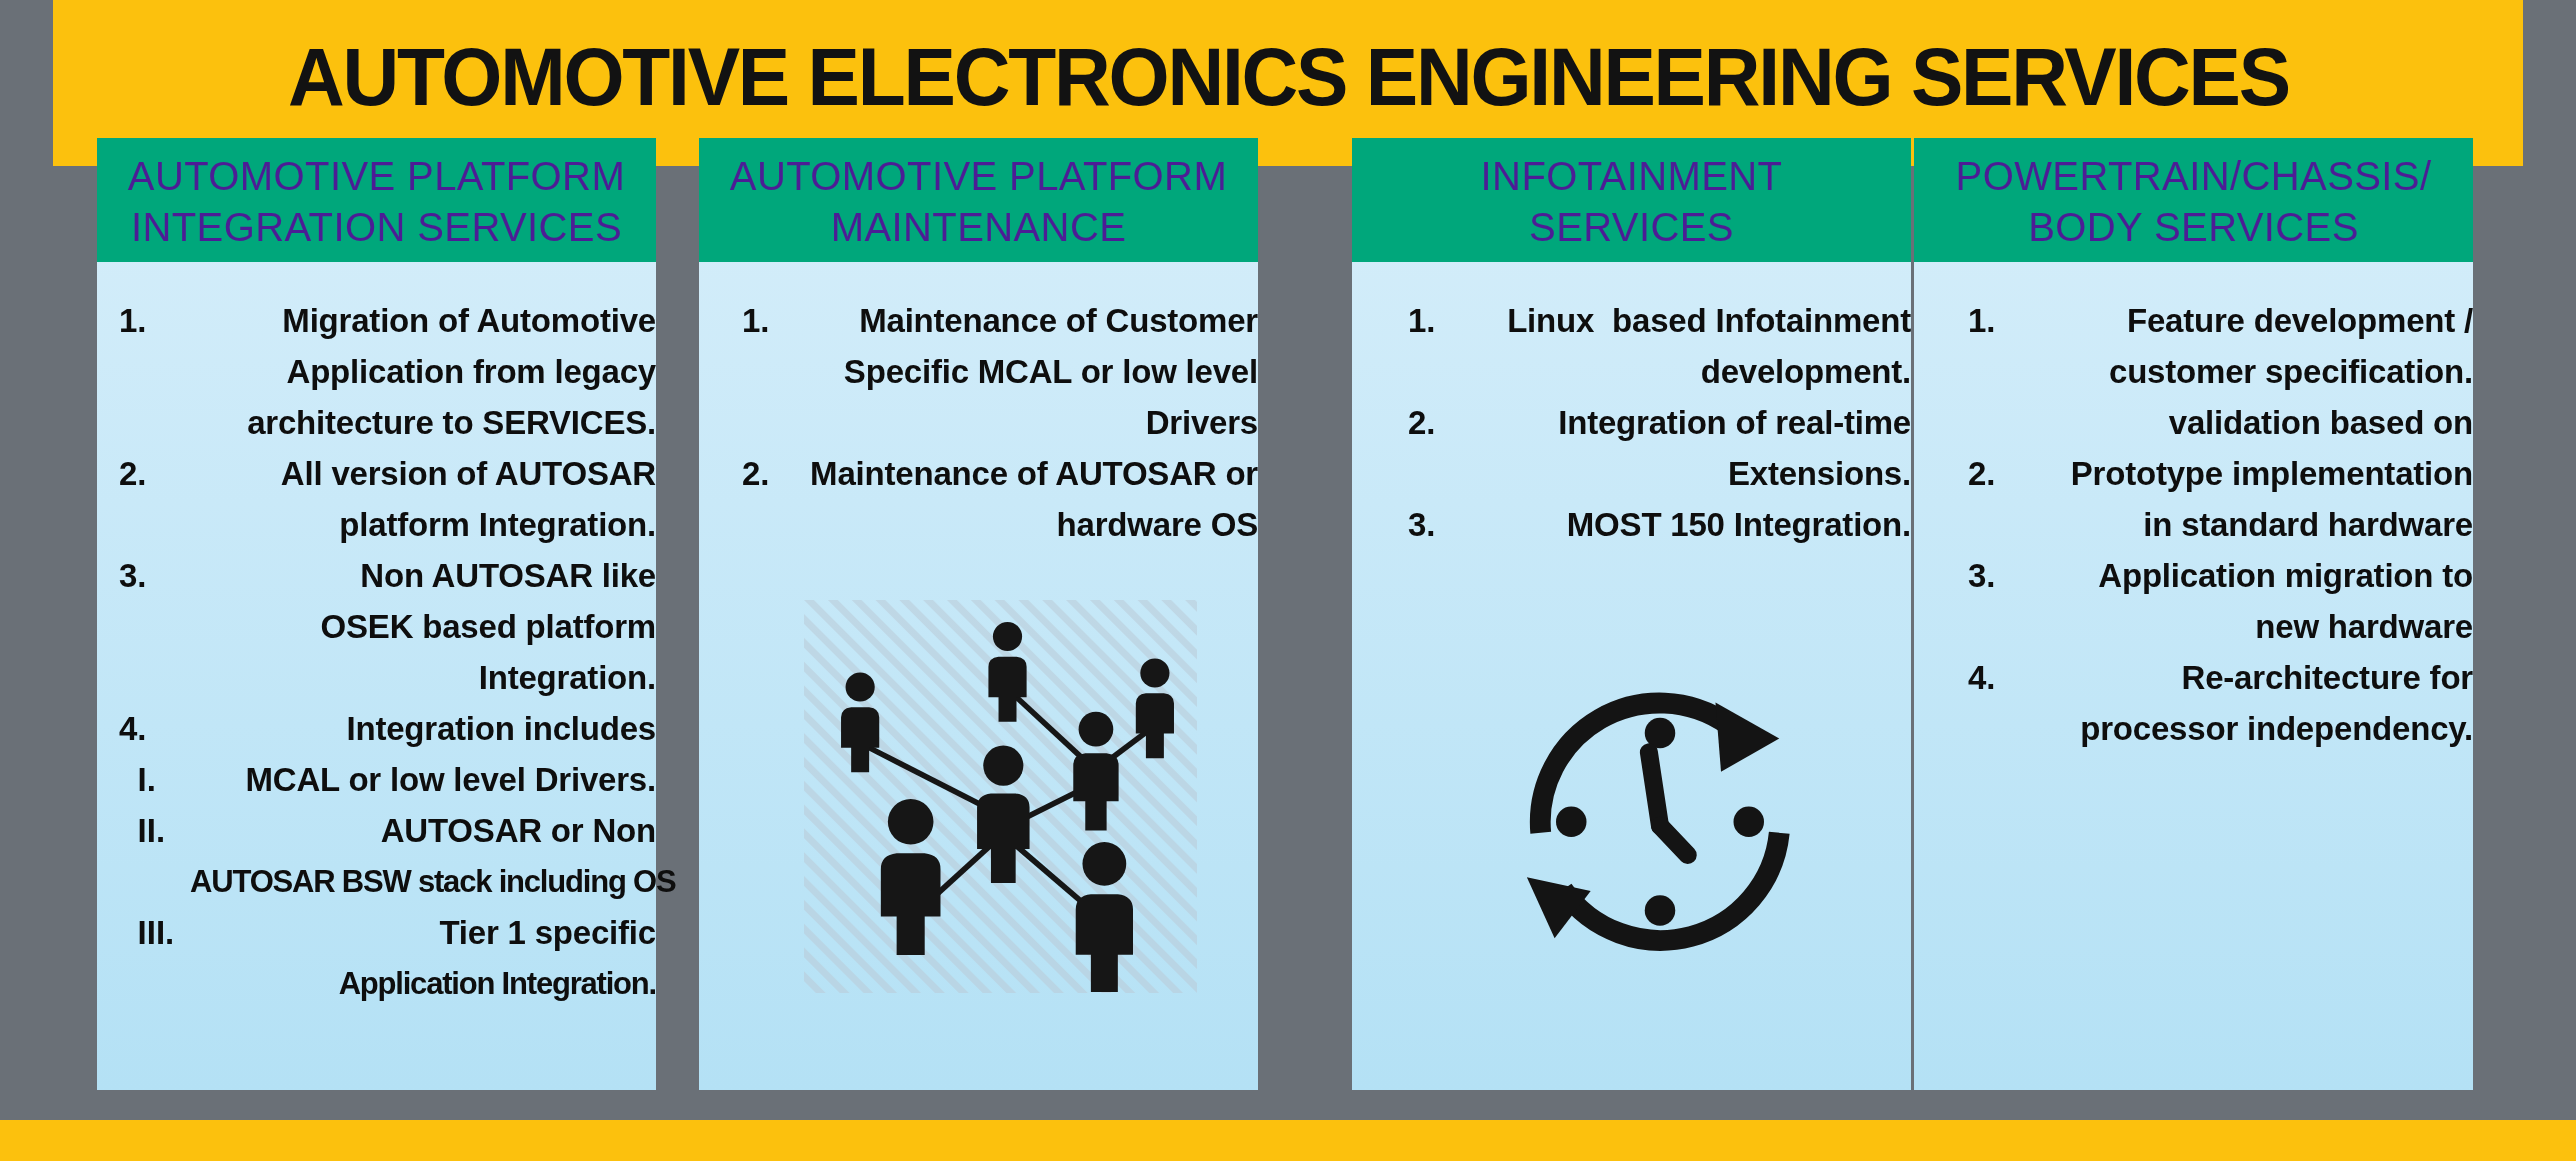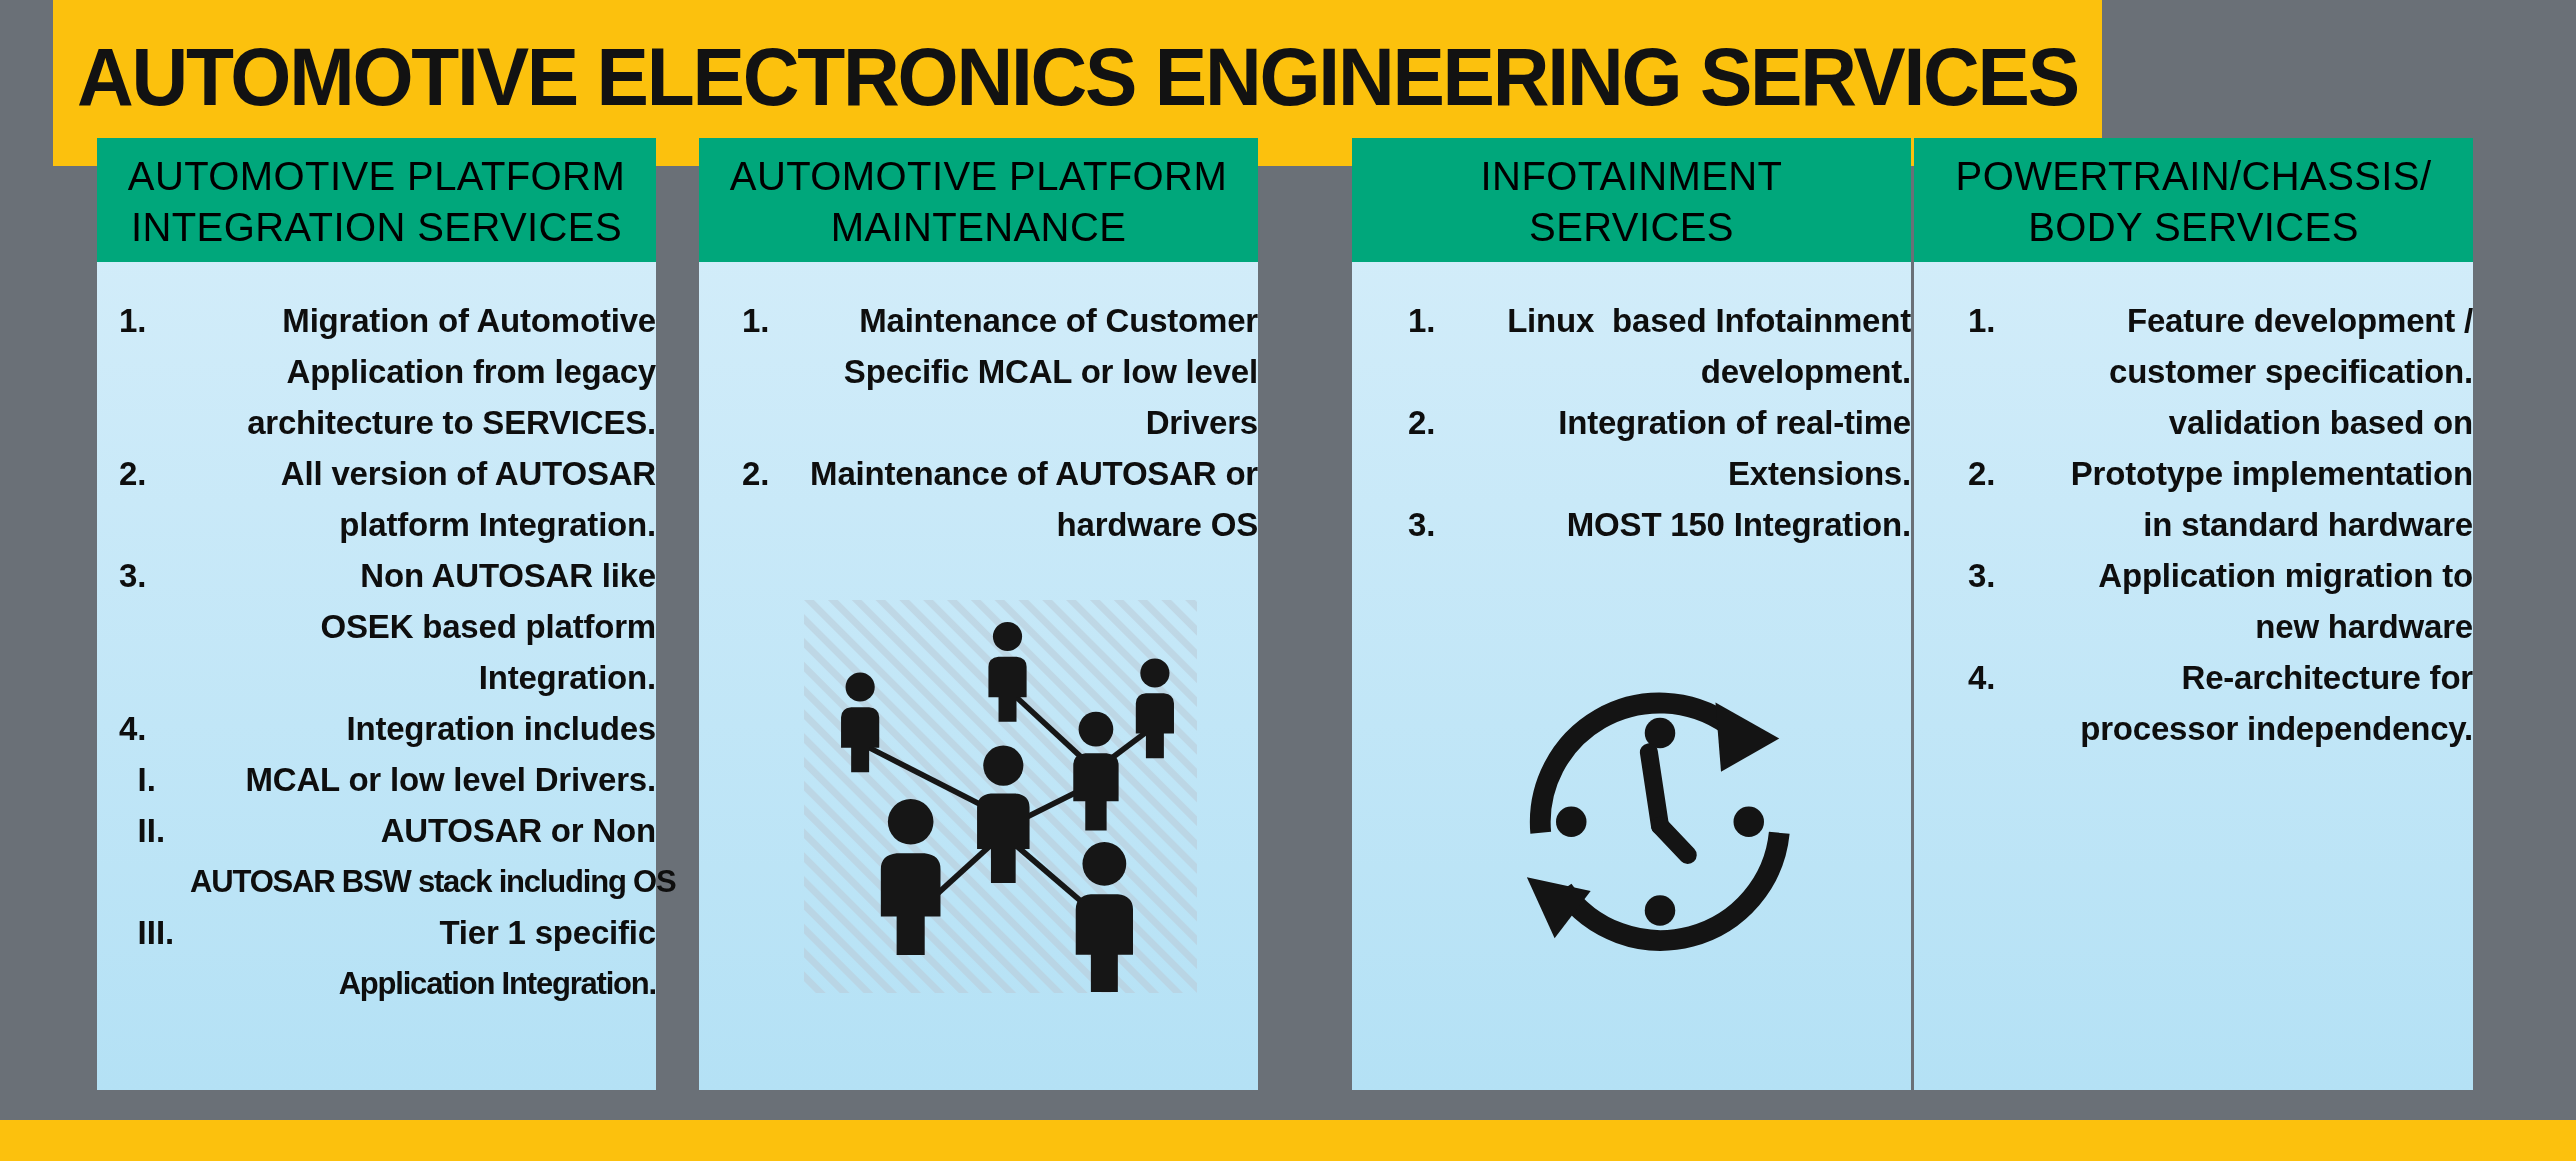--- a/index.html
+++ b/index.html
@@ -2,21 +2,21 @@
 <html style="--bg-gray: #6a7077; --accent-yellow: #fcc10d; --accent-green: #00a77b; --card-blue-top: #d6eefa; --card-blue-bottom: #b4e1f5;font-size:12.4px"><head>
 <meta charset="utf-8">
 <style>
   html,body{margin:0;padding:0;}
   body{
     width:2576px;height:1161px;position:relative;overflow:hidden;
     background:var(--bg-gray,#6a7077);
     font-family:"Liberation Sans",sans-serif;
   }
   .top-banner{
-    position:absolute;left:53px;top:0;width:2049px;height:166px;
+    position:absolute;left:53px;top:0;width:2470px;height:166px;
     background:var(--accent-yellow,#fcc10d);
     display:flex;align-items:center;justify-content:center;
   }
   .main-title{
     margin:0;padding-bottom:11px;
     font-size:81px;font-weight:900;letter-spacing:-2.3px;color:#121212;
     white-space:nowrap;transform:scaleX(.97);
   }
   .bottom-bar{
     position:absolute;left:0;top:1120px;width:2576px;height:41px;
@@ -26,21 +26,21 @@
     position:absolute;top:138px;width:559px;height:952px;
     background:linear-gradient(180deg,var(--card-blue-top,#d6eefa) 0%,var(--card-blue-bottom,#b4e1f5) 100%);
   }
   .card-1{left:97px}.card-2{left:699px}.card-3{left:1352px}.card-4{left:1914px}
   .card-header{
     height:124px;background:var(--accent-green,#00a77b);
     display:flex;flex-direction:column;align-items:center;justify-content:center;
     padding-top:3.1px;box-sizing:border-box;
   }
   .hline{
-    color:#000000;font-size:40px;line-height:51px;font-weight:500;
+    color:#4c1d95;font-size:40px;line-height:51px;font-weight:500;
     letter-spacing:0.4px;white-space:pre;
   }
   .card-body{padding-top:33px;box-sizing:border-box;}
   .card-1 .card-body{padding-left:22px}
   .card-2 .card-body{padding-left:43px}
   .card-3 .card-body{padding-left:56px}
   .card-4 .card-body{padding-left:54px}
   .item{position:relative;padding-left:43px;color:#0e0e0e;}
   .item .marker{position:absolute;left:0;top:0;font-size:33px;line-height:51px;font-weight:700;}
   .ln{font-size:33px;line-height:51px;font-weight:700;white-space:pre;letter-spacing:-0.2px;text-align:right;}

